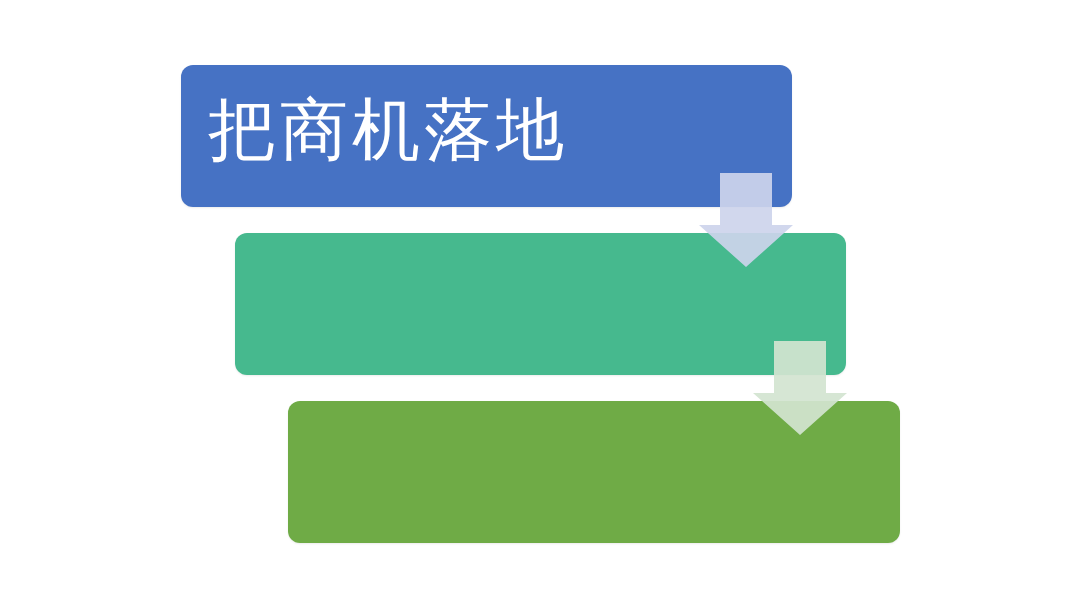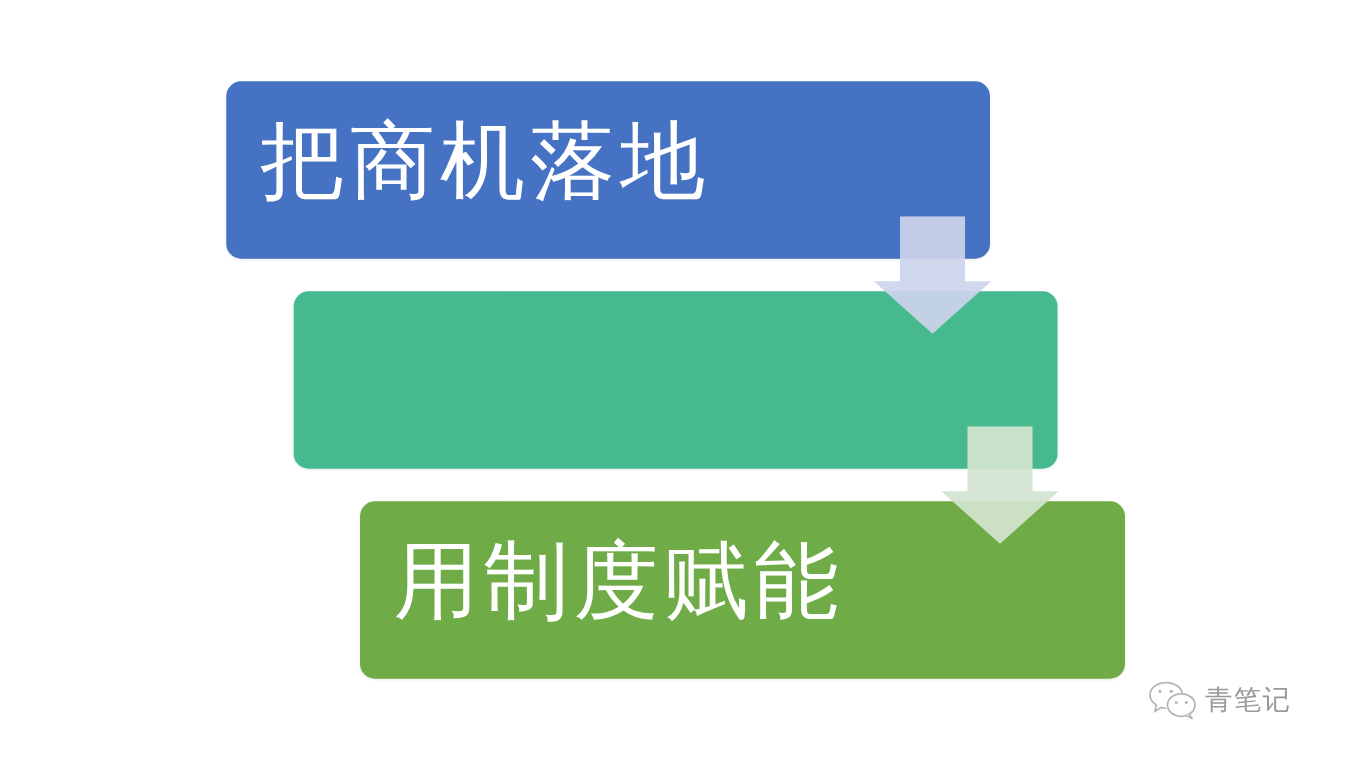--- a/index.html
+++ b/index.html
@@ -61,43 +61,27 @@
 
   <div class="step" style="left:181px; top:65px; width:611px; height:142px; background:#4672c4;">
   </div>
   <div class="step-label" style="left:208px; top:96px;">把商机落地</div>
 
   <div class="step" style="left:235px; top:233px; width:611px; height:142px; background:#46b98e;">
   </div>
 
   <div class="step" style="left:288px; top:401px; width:612px; height:142px; background:#6fab46;">
   </div>
-  <div class="step-label" style="left:315px; top:432px;">用制度赋能</div>
 
   <div class="arrow" style="left:699px; top:173px;">
     <svg viewBox="0 0 94 94" xmlns="http://www.w3.org/2000/svg">
       <polygon points="21,0 73,0 73,52 94,52 47,94 0,52 21,52" fill="#cdd4ec" fill-opacity="0.92"></polygon>
     </svg>
   </div>
 
   <div class="arrow" style="left:753px; top:341px;">
     <svg viewBox="0 0 94 94" xmlns="http://www.w3.org/2000/svg">
       <polygon points="21,0 73,0 73,52 94,52 47,94 0,52 21,52" fill="#d3e4d0" fill-opacity="0.92"></polygon>
     </svg>
   </div>
 
-  <div class="watermark">
-    <span class="watermark-icon">
-      <svg width="42" height="34" viewBox="0 0 42 34" xmlns="http://www.w3.org/2000/svg">
-        <path d="M15 3 C7 3 2 8 2 13 C2 16 4 19 7 21 L6 26 L11 23 C12 23.4 13.5 23.6 15 23.6" fill="none" stroke="#b5b5b5" stroke-width="1.4"></path>
-        <path d="M15 3 C22 3 27 7 28 12" fill="none" stroke="#b5b5b5" stroke-width="1.4"></path>
-        <ellipse cx="27" cy="21" rx="11" ry="9" fill="#ffffff" stroke="#b5b5b5" stroke-width="1.4"></ellipse>
-        <path d="M33 28 L36 32 L31 29.5" fill="#ffffff" stroke="#b5b5b5" stroke-width="1.2"></path>
-        <circle cx="10" cy="10" r="1.3" fill="#b5b5b5"></circle>
-        <circle cx="19" cy="10" r="1.3" fill="#b5b5b5"></circle>
-        <circle cx="23" cy="19" r="1.2" fill="#b5b5b5"></circle>
-        <circle cx="31" cy="19" r="1.2" fill="#b5b5b5"></circle>
-      </svg>
-    </span>
-    <span class="watermark-text">青笔记</span>
-  </div>
 
 </div>
 
 </body></html>

